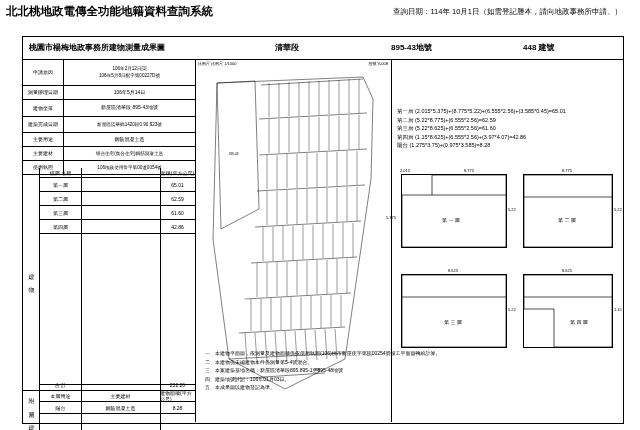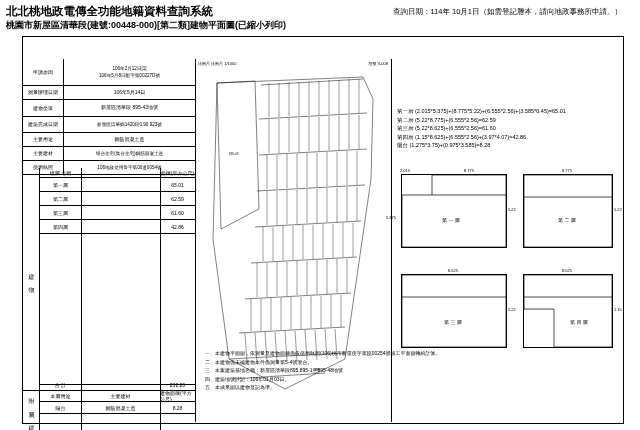--- a/index.html
+++ b/index.html
@@ -66,26 +66,31 @@
 
   svg{display:block;}
 </style>
 </head>
 <body>
 
 <div class="page">
 
   <div class="hdr">
     <div class="hdr-title">北北桃地政電傳全功能地籍資料查詢系統</div>
-    <div class="hdr-sub">桃園市新屋區清華段(建號:00448-000)[第二類]建物平面圖(已縮小列印)</div>
     <div class="hdr-right">查詢日期：114年 10月1日（如需登記謄本，請向地政事務所申請。）</div>
   </div>
 
   <div class="doc">
 
+    <div class="doc-top">
+      <div class="t1">桃園市楊梅地政事務所建物測量成果圖</div>
+      <div class="t2">清華段</div>
+      <div class="t3">895-43地號</div>
+      <div class="t4">448 建號</div>
+    </div>
 
     <div class="ltab">
 
       <div class="lrow" style="height:26px;">
         <div class="lab">申請原因</div>
         <div class="val small" style="white-space:pre-line;">106年2月12日[1]
 106年5月8日配字第00227D號</div>
       </div>
 
       <div class="lrow" style="height:13px;">

